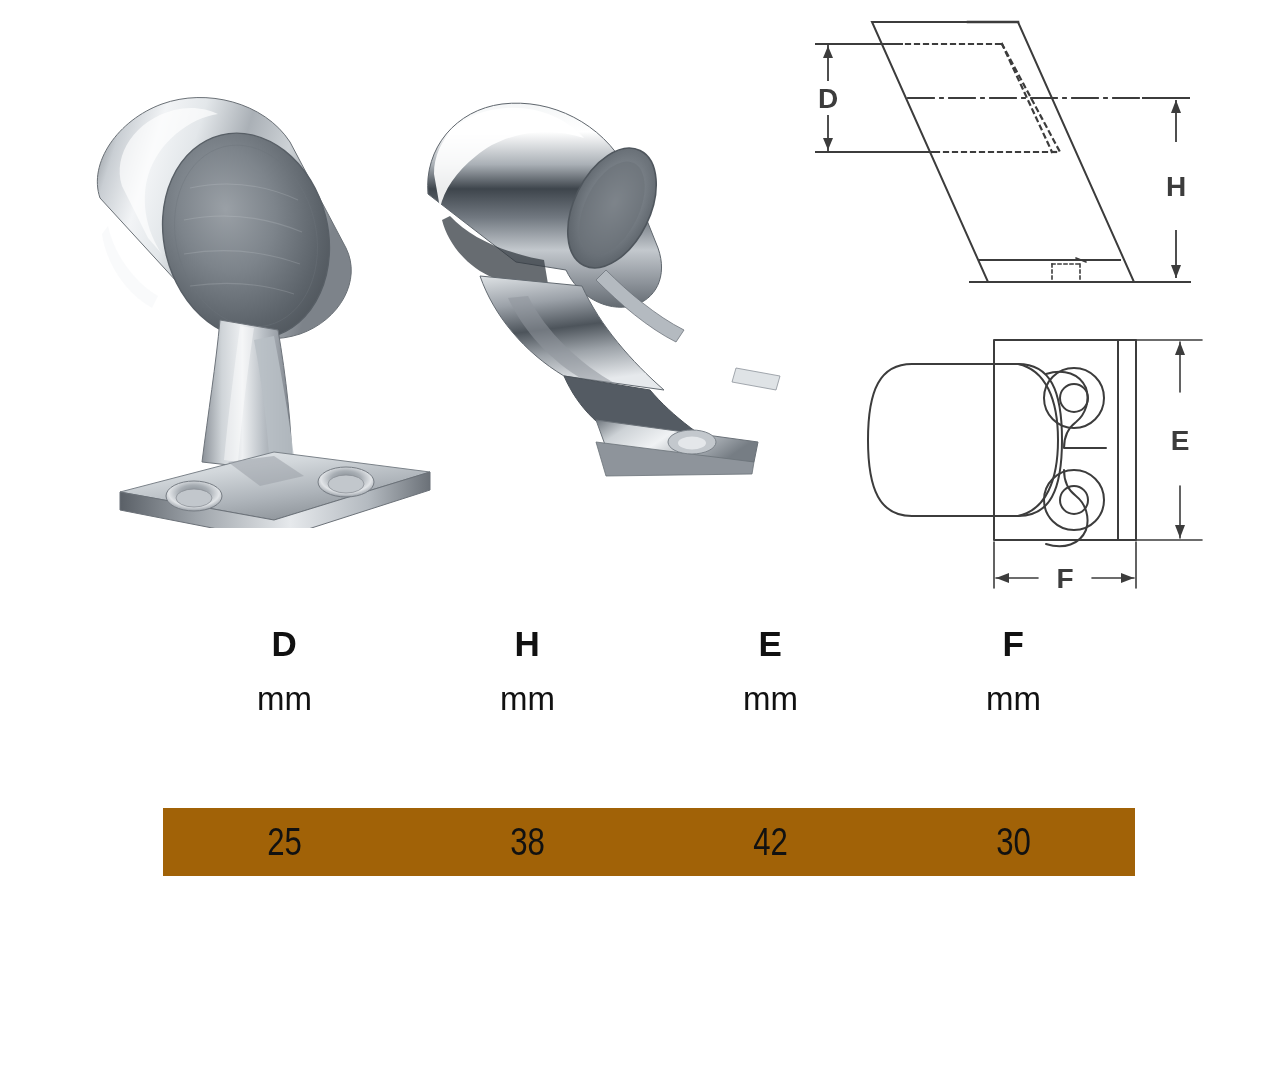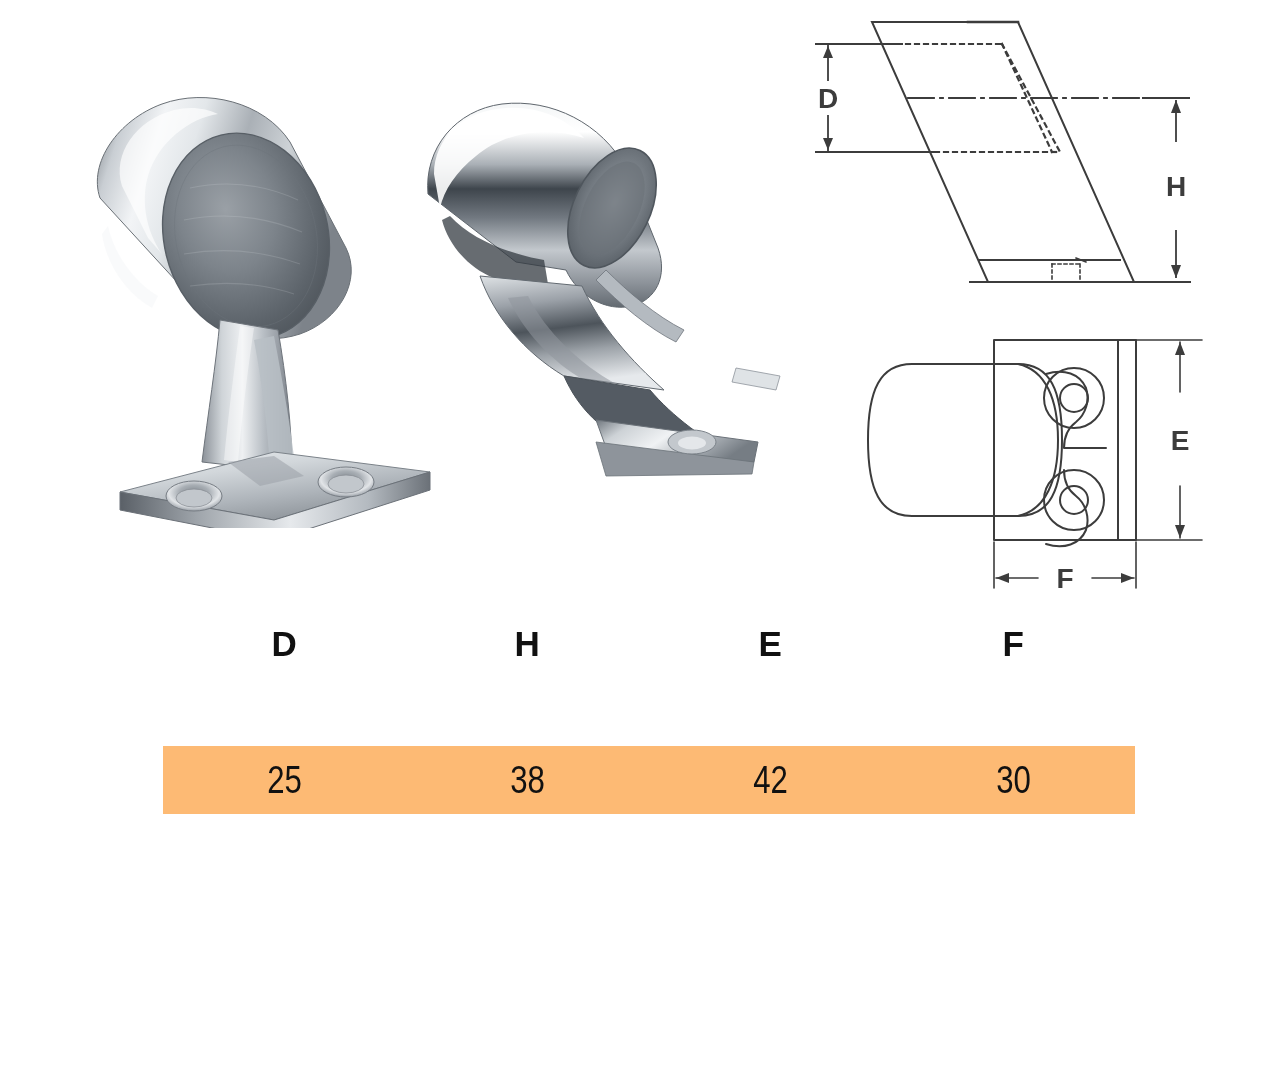--- a/index.html
+++ b/index.html
@@ -68,21 +68,21 @@
   }
   .val-row td {
     height: 58px;
     font-size: 38px;
     font-weight: normal;
     color: #111111;
     font-family: "Liberation Sans Narrow", "Liberation Sans", sans-serif;
     transform: scaleX(0.82);
   }
   .val-row.alt {
-    background: #fdba74;
+    background: #a16207;
   }
   .val-row.alt td {
     height: 68px;
   }
 </style>
 </head>
 <body>
 
 <div id="page">
 
@@ -373,20 +373,26 @@
   </div>
 
   <div id="spec-table">
     <table class="tbl">
       <tbody>
         <tr class="hdr-letter">
           <td>D</td>
           <td>H</td>
           <td>E</td>
           <td>F</td>
+        </tr>
+        <tr class="hdr-unit">
+          <td>mm</td>
+          <td>mm</td>
+          <td>mm</td>
+          <td>mm</td>
         </tr>
         <tr class="spacer-row">
           <td></td>
           <td></td>
           <td></td>
           <td></td>
         </tr>
         <tr class="val-row alt">
           <td>25</td>
           <td>38</td>

